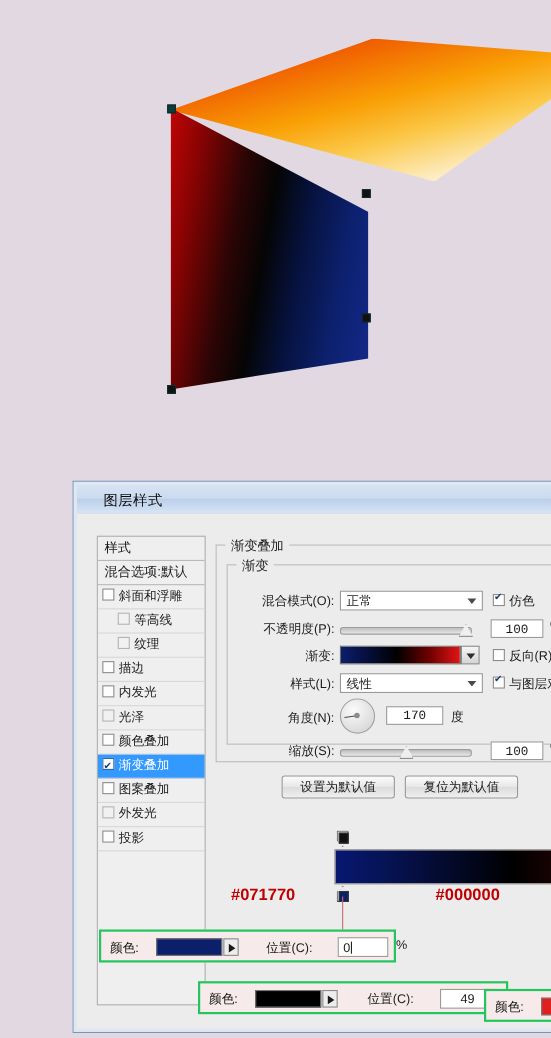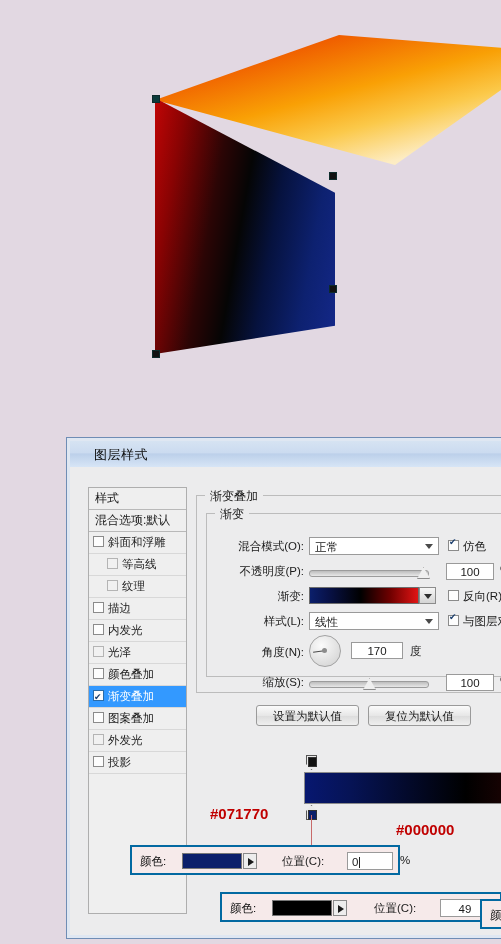--- a/index.html
+++ b/index.html
@@ -59,21 +59,21 @@
   .group{position:absolute;border:1px solid #bcbcbc;}
   .group > .legend{position:absolute;top:-8px;left:8px;background:#ececed;padding:0 5px;font-size:12px;}
   #grp-outer{left:0;top:8px;width:330px;height:196px;}
   #grp-inner{left:10px;top:26px;width:312px;height:162px;}
   .lbl{position:absolute;text-align:right;font-size:11.5px;}
   .sel-box{
     position:absolute;height:18px;line-height:18px;background:#fff;border:1px solid #9a9a9a;
     font-size:11.5px;padding-left:5px;box-sizing:border-box;
   }
   .sel-box .arrow{position:absolute;right:5px;top:6px;width:0;height:0;border-left:4px solid transparent;border-right:4px solid transparent;border-top:5px solid #4a4a4a;}
-  .num-box{position:absolute;height:17px;line-height:17px;background:#fff;border:1px solid #9a9a9a;font-size:11.5px;text-align:center;box-sizing:border-box;}
+  .num-box{position:absolute;height:17px;line-height:17px;background:#fff;border:1px solid #9a9a9a;font-size:11.5px;text-align:center;box-sizing:border-box;font-family:Liberation Mono, monospace;}
   .unit{position:absolute;font-size:11.5px;}
   .chk-row{position:absolute;font-size:11.5px;white-space:nowrap;text-align:center;}
   .chk-row .cb{margin-right:4px;}
 
   .slider{position:absolute;height:12px;}
   .slider .track{position:absolute;left:0;right:0;top:4px;height:5px;border:1px solid #9c9c9c;border-radius:3px;background:linear-gradient(to bottom,#bdbdbd,#e8e8e8);}
   .slider .thumb{position:absolute;top:1px;width:11px;height:10px;background:#efefef;border:1px solid #8c8c8c;clip-path:polygon(50% 0,100% 100%,0 100%);}
 
   #grad-swatch{position:absolute;height:17px;border:1px solid #6d6d6d;background:linear-gradient(to right,#0b1f6b 0%,#08124a 16%,#000 47%,#6e0000 74%,#e11414 100%);box-sizing:border-box;}
   #grad-drop{position:absolute;width:17px;height:17px;background:linear-gradient(to bottom,#f6f6f6,#d4d4d4);border:1px solid #8c8c8c;box-sizing:border-box;}
@@ -97,21 +97,21 @@
   .stop .house{position:absolute;left:0;top:0;width:11px;height:15px;background:#e9e9e9;border:1px solid #555;box-sizing:border-box;}
   .stop .chip{position:absolute;left:2px;top:4px;width:7px;height:8px;border:1px solid #333;}
   .stop.top .house{clip-path:polygon(0 0,100% 0,100% 60%,50% 100%,0 60%);}
   .stop.bot .house{clip-path:polygon(50% 0,100% 40%,100% 100%,0 100%,0 40%);}
   .stop.top .chip{top:2px;}
   .stop.bot .chip{top:5px;}
 
   .hexlabel{position:absolute;color:#c00000;font-size:15px;font-weight:bold;font-family:"Liberation Sans",sans-serif;white-space:nowrap;}
 
   
-  .callout{position:absolute;border:2px solid #0369a1;background:#f6eaea;height:30px;box-sizing:border-box;margin-left:40px;}
+  .callout{position:absolute;border:2px solid #22c55e;background:#f6eaea;height:30px;box-sizing:border-box;}
   .callout .c-lbl{position:absolute;left:8px;top:7px;font-size:11.5px;color:#111;}
   .callout .sw{position:absolute;top:6px;height:16px;border:1px solid #777;box-sizing:border-box;}
   .callout .sw-arrow{position:absolute;top:6px;width:14px;height:16px;background:#ededed;border:1px solid #8a8a8a;box-sizing:border-box;}
   .callout .sw-arrow:after{content:"";position:absolute;left:4px;top:4px;width:0;height:0;border-top:4px solid transparent;border-bottom:4px solid transparent;border-left:6px solid #1a1a1a;}
   .callout .pos-lbl{position:absolute;top:7px;font-size:11.5px;}
   .callout .pos-box{position:absolute;top:5px;height:18px;background:#fff;border:1px solid #9a9a9a;font-size:11.5px;line-height:18px;text-align:left;padding-left:4px;box-sizing:border-box;}
   .callout .pct{position:absolute;top:7px;font-size:11.5px;}
   .connector{position:absolute;background:#c86a6a;width:1px;}
   .caret{display:inline-block;width:1px;height:11px;background:#222;vertical-align:-2px;margin-left:1px;}
 </style>
@@ -258,21 +258,21 @@
         <div class="house"></div>
         <div class="chip" style="background:#111;"></div>
       </div>
 
       <div class="stop bot" style="left:110px;top:53px;">
         <div class="house"></div>
         <div class="chip" style="background:#0b1f6b;"></div>
       </div>
 
       <span class="hexlabel" style="left:14px;top:53px;">#071770</span>
-      <span class="hexlabel" style="left:200px;top:53px;margin-top:16px;">#000000</span>
+      <span class="hexlabel" style="left:200px;top:53px;">#000000</span>
     </div>
 
     <div class="connector" style="left:241px;top:348px;height:32px;"></div>
 
     <div class="callout" style="left:20px;top:378px;width:270px;">
       <span class="c-lbl">颜色:</span>
       <div class="sw" style="left:50px;width:60px;background:#0b1f6b;"></div>
       <div class="sw-arrow" style="left:111px;"></div>
       <span class="pos-lbl" style="left:150px;">位置(C):</span>
       <div class="pos-box" style="left:215px;width:46px;">

